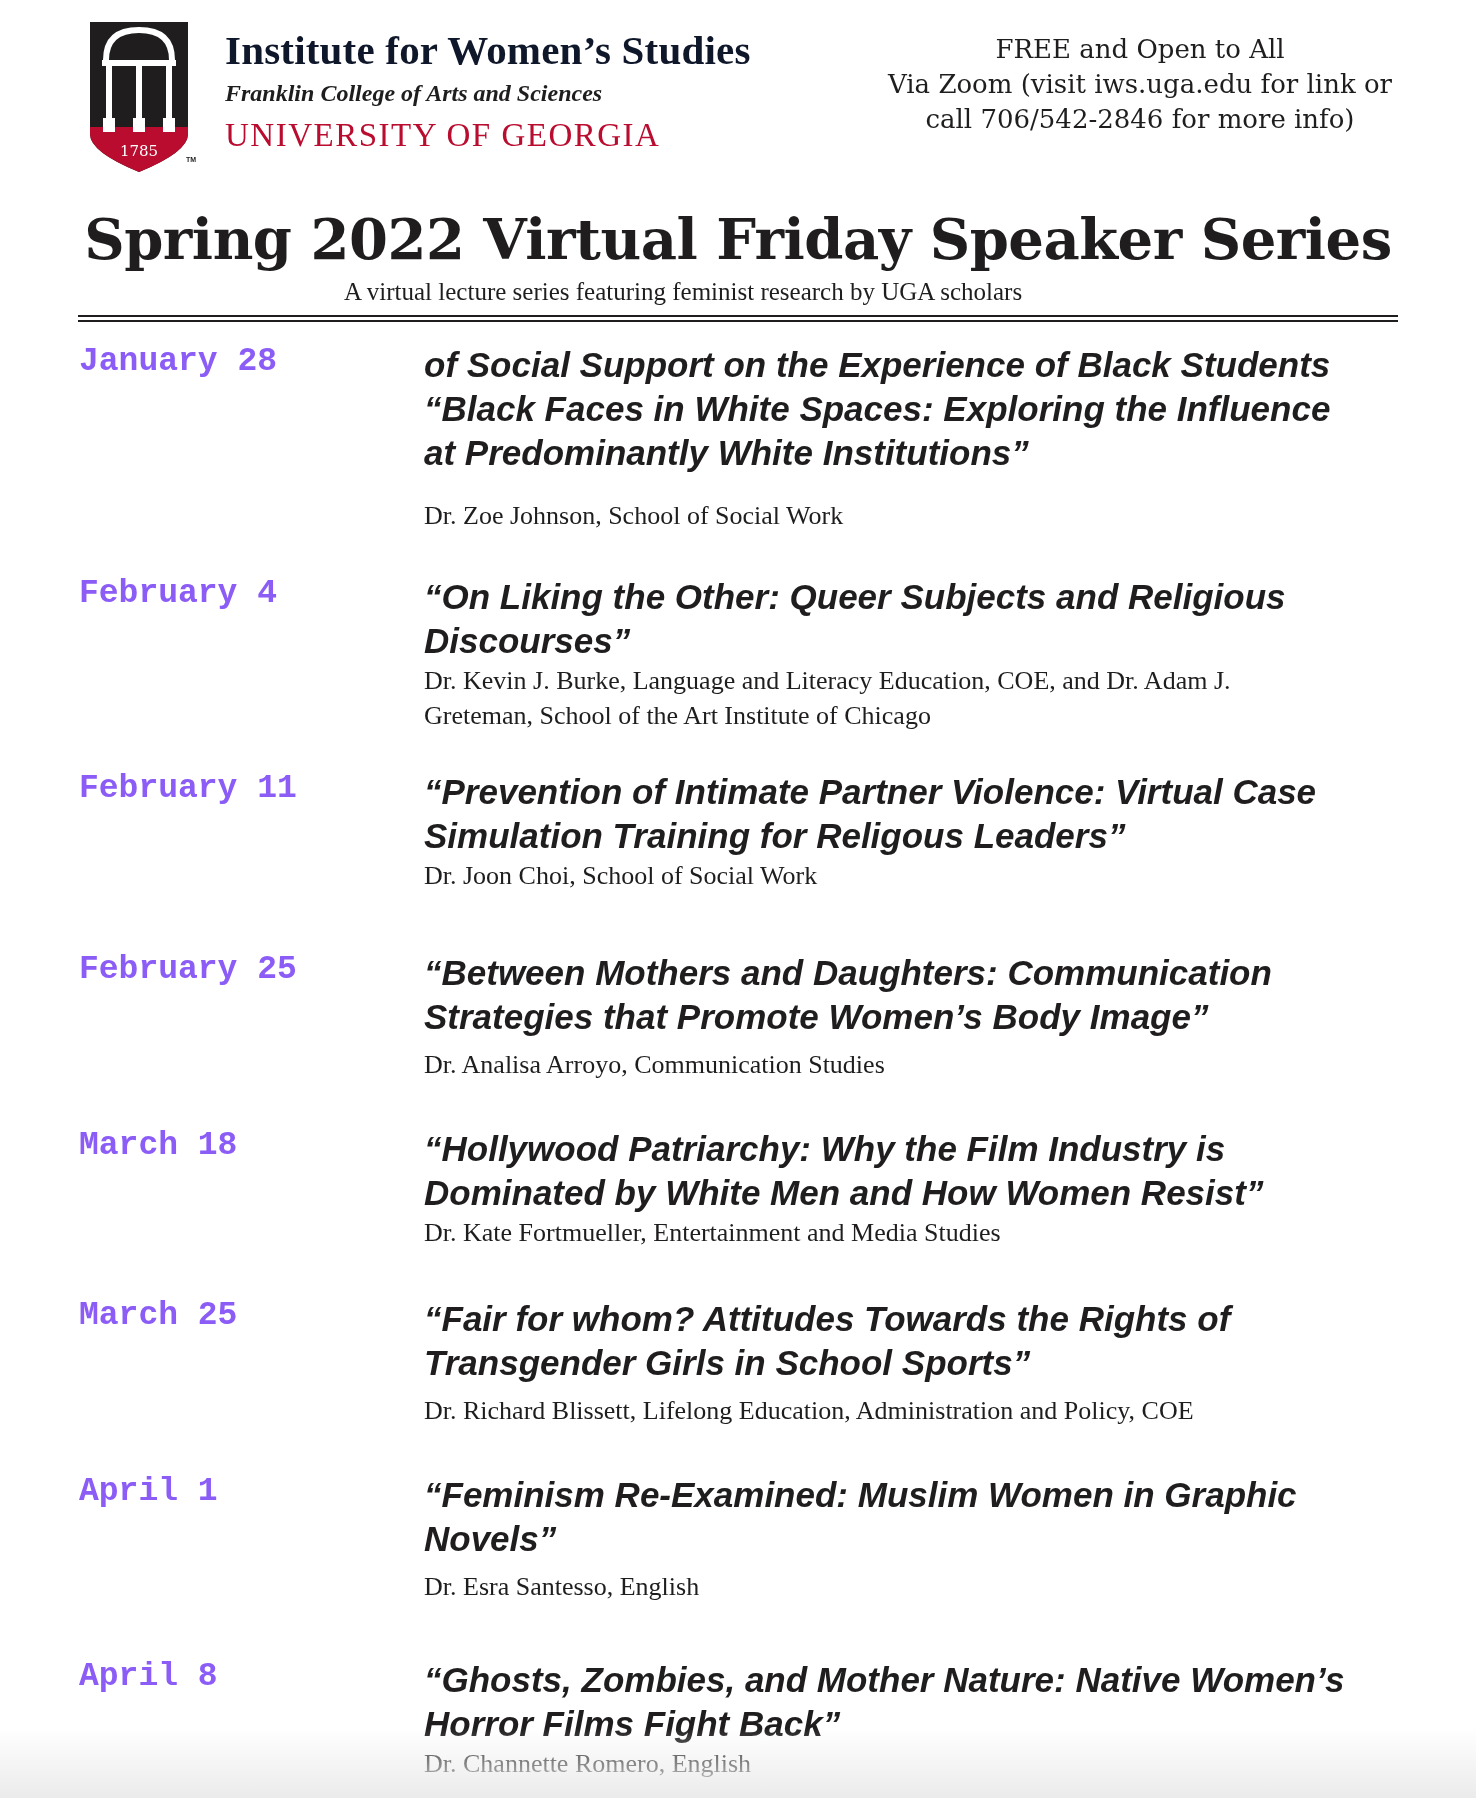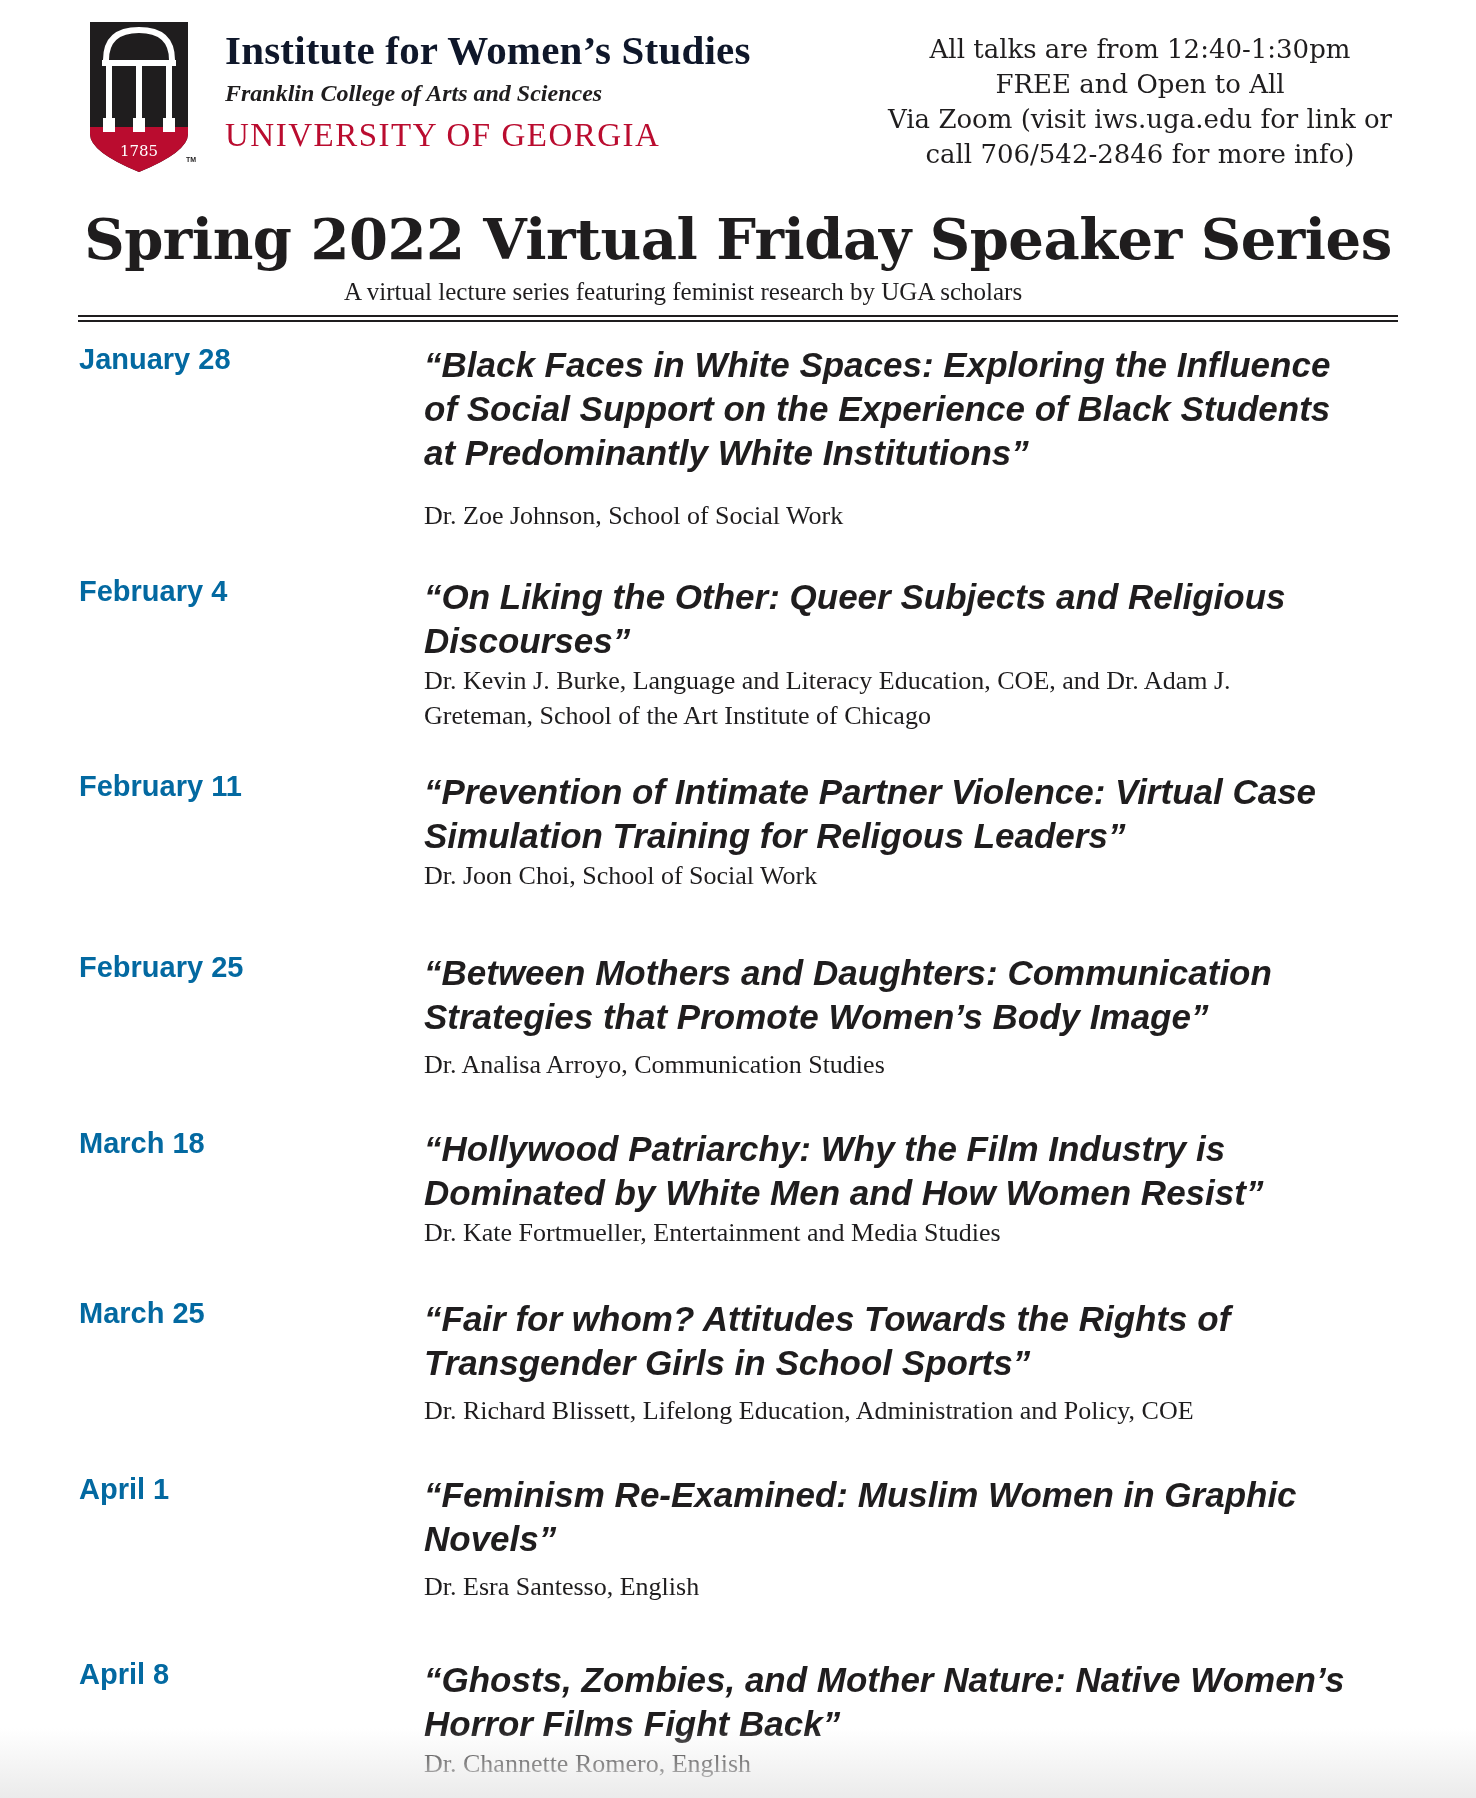--- a/index.html
+++ b/index.html
@@ -47,22 +47,22 @@
       font-family: "Liberation Serif", serif; font-size: 25px; color: #1f1d1e;
     }
     .rule1, .rule2 { position: absolute; left: 78px; width: 1320px; height: 2px; background: #1f1d1e; }
     .rule1 { top: 315px; }
     .rule2 { top: 320px; }
 
     
     .entry { position: absolute; left: 0; width: 1476px; }
     .date {
       position: absolute; left: 79px; top: 0;
-      font-family: Liberation Sans, sans-serif; font-weight: bold;
-      font-size: 29px; color: #0369a1; white-space: nowrap;
+      font-family: Liberation Mono, monospace; font-weight: bold;
+      font-size: 33px; color: #8b5cf6; white-space: nowrap;
     }
     .talk { position: absolute; left: 424px; top: 0; width: 1010px; }
     .talk-title {
       font-family: "Liberation Sans", sans-serif; font-weight: bold; font-style: italic;
       font-size: 35px; line-height: 44px; color: #1f1d1e;
     }
     .talk-speaker {
       font-family: "Liberation Serif", serif; font-size: 26px; line-height: 35px;
       color: #1f1d1e;
     }
@@ -83,37 +83,36 @@
   <rect x="73" y="96" width="12" height="14" fill="#fff"></rect>
   <text x="49" y="134" text-anchor="middle" font-family="DejaVu Serif, serif" font-size="15" fill="#fff">1785</text>
 </svg>
 <span class="tm">TM</span>
 
 <div class="inst-title">Institute for Women’s Studies</div>
 <div class="college">Franklin College of Arts and Sciences</div>
 <div class="uga">UNIVERSITY OF GEORGIA</div>
 
 <div class="info">
-  <div>All talks are from 12:40-1:30pm</div>
   <div>FREE and Open to All</div>
   <div>Via Zoom (visit iws.uga.edu for link or</div>
   <div>call 706/542-2846 for more info)</div>
 </div>
 
 <div class="series-title">Spring 2022 Virtual Friday Speaker Series</div>
 <div class="series-sub">A virtual lecture series featuring feminist research by UGA scholars</div>
 <div class="rule1"></div>
 <div class="rule2"></div>
 
 <div class="entry" style="top:343px">
   <div class="date">January 28</div>
   <div class="talk">
     <div class="talk-title">
+      <div>of Social Support on the Experience of Black Students</div>
       <div>“Black Faces in White Spaces: Exploring the Influence</div>
-      <div>of Social Support on the Experience of Black Students</div>
       <div>at Predominantly White Institutions”</div>
     </div>
     <div class="talk-speaker" style="margin-top:23px">Dr. Zoe Johnson, School of Social Work</div>
   </div>
 </div>
 
 <div class="entry" style="top:575px">
   <div class="date">February 4</div>
   <div class="talk">
     <div class="talk-title">

